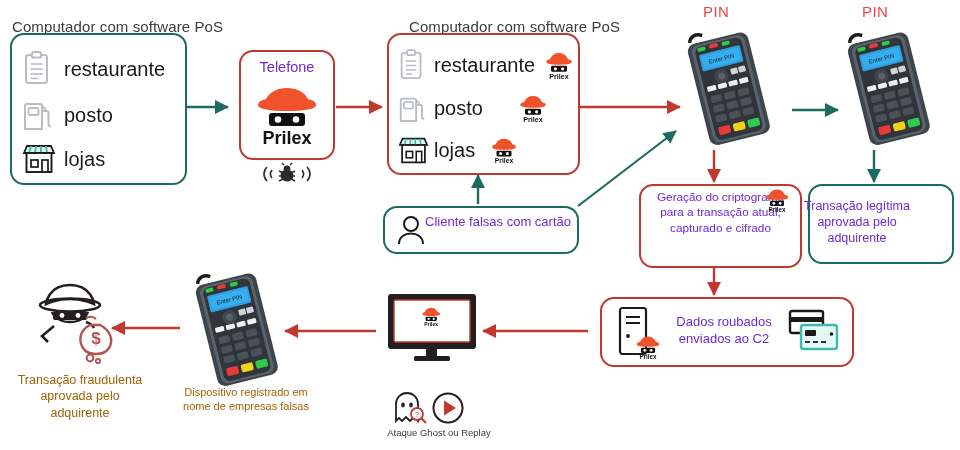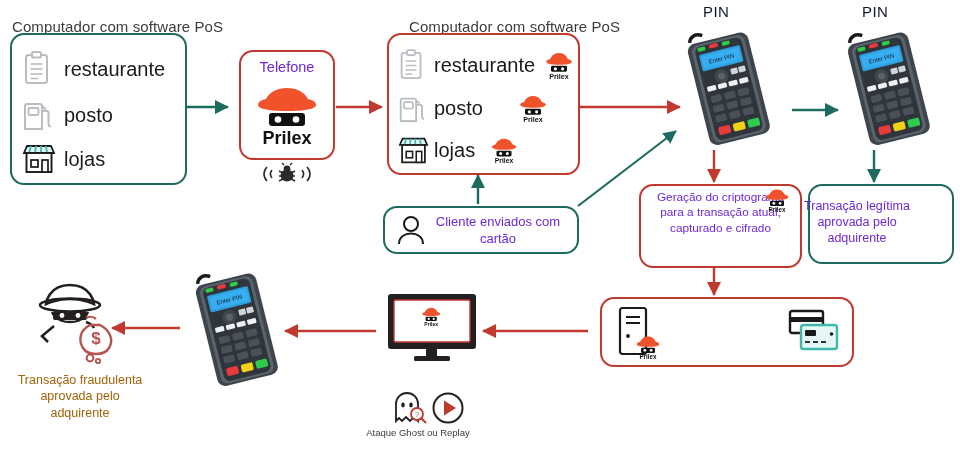--- a/index.html
+++ b/index.html
@@ -33,21 +33,21 @@
   .caption {
     position: absolute;
     font-size: 15px;
     color: #3b3b3b;
     letter-spacing: .1px;
     white-space: nowrap;
   }
   .pin-label {
     position: absolute;
     font-size: 15px;
-    color: #0f172a;
+    color: #ef4444;
     letter-spacing: .4px;
   }
   .row-label {
     font-size: 20px;
     color: #1a1a1a;
     white-space: nowrap;
   }
   .boxtext {
     position: absolute;
     text-align: center;
@@ -356,21 +356,21 @@
     </svg>
   </div>
 
   <div class="box teal" style="left:383px; top:206px; width:196px; height:48px;"></div>
   <div style="position:absolute; left:396px; top:214px;">
     <svg width="30" height="32" viewBox="0 0 30 32">
       <circle cx="15" cy="10" r="7" fill="none" stroke="#1a1a1a" stroke-width="2"></circle>
       <path d="M3,30 C3,22.5 9,19.5 15,19.5 C21,19.5 27,22.5 27,30" fill="none" stroke="#1a1a1a" stroke-width="2"></path>
     </svg>
   </div>
-  <div class="boxtext" style="left:424px; top:214px; width:148px; font-size:13px;">Cliente enviados com cartão</div>
+  <div class="boxtext" style="left:424px; top:214px; width:148px; font-size:13px;">Cliente falsas com cartão</div>
 
   <div class="box red" style="left:639px; top:184px; width:163px; height:84px;"></div>
   <div class="boxtext" style="left:645px; top:190px; width:151px; font-size:11.8px; line-height:1.3;">Geração do criptograma para a transação atual, capturado e cifrado</div>
   <div style="position:absolute; left:763px; top:186px;">
     <svg width="28" height="28" viewBox="0 0 40 40">
       <path d="M8,15 C8,15 10,5 20,5 C30,5 32,15 32,15 C32,15 27,12.5 20,12.5 C13,12.5 8,15 8,15 Z" fill="#f0532b"></path>
       <path d="M4,16 C4,13 10,11.5 20,11.5 C30,11.5 36,13 36,16 C36,18.6 29,19.8 20,19.8 C11,19.8 4,18.6 4,16 Z" fill="#f0532b"></path>
       <rect x="10" y="21" width="20" height="7.5" rx="1.8" fill="#111"></rect>
       <circle cx="15.5" cy="24.8" r="2" fill="#fff"></circle>
       <circle cx="24.5" cy="24.8" r="2" fill="#fff"></circle>
@@ -393,20 +393,21 @@
   <div style="position:absolute; left:634px; top:333px;">
     <svg width="28" height="28" viewBox="0 0 40 40">
       <path d="M8,15 C8,15 10,5 20,5 C30,5 32,15 32,15 C32,15 27,12.5 20,12.5 C13,12.5 8,15 8,15 Z" fill="#f0532b"></path>
       <path d="M4,16 C4,13 10,11.5 20,11.5 C30,11.5 36,13 36,16 C36,18.6 29,19.8 20,19.8 C11,19.8 4,18.6 4,16 Z" fill="#f0532b"></path>
       <rect x="10" y="21" width="20" height="7.5" rx="1.8" fill="#111"></rect>
       <circle cx="15.5" cy="24.8" r="2" fill="#fff"></circle>
       <circle cx="24.5" cy="24.8" r="2" fill="#fff"></circle>
       <text x="20" y="37.5" font-family="'Liberation Sans',sans-serif" font-size="9" font-weight="bold" fill="#111" text-anchor="middle">Prilex</text>
     </svg>
   </div>
+  <div class="boxtext" style="left:663px; top:314px; width:122px; font-size:13px;">Dados roubados enviados ao C2</div>
   <div style="position:absolute; left:786px; top:308px;">
     <svg width="56" height="48" viewBox="0 0 56 48">
       <rect x="4" y="3" width="33" height="22" rx="2" fill="#fff" stroke="#1a1a1a" stroke-width="2.4"></rect>
       <rect x="4" y="9" width="33" height="5" fill="#1a1a1a"></rect>
       <rect x="15" y="17" width="36" height="24" rx="2.6" fill="#e3f7f4" stroke="#3fb9ab" stroke-width="2.4"></rect>
       <rect x="19" y="22" width="11" height="6" rx="1" fill="#1a1a1a"></rect>
       <line x1="19" y1="34" x2="24" y2="34" stroke="#1a1a1a" stroke-width="1.8"></line>
       <line x1="27" y1="34" x2="32" y2="34" stroke="#1a1a1a" stroke-width="1.8"></line>
       <line x1="35" y1="34" x2="40" y2="34" stroke="#1a1a1a" stroke-width="1.8"></line>
       <circle cx="45.5" cy="26" r="1.8" fill="#1a1a1a"></circle>
@@ -438,21 +439,21 @@
       <text x="25" y="26" font-family="'Liberation Sans',sans-serif" font-size="7" fill="#c0392f" text-anchor="middle">?</text>
       <line x1="29.5" y1="27.5" x2="34" y2="32" stroke="#c0392f" stroke-width="2"></line>
     </svg>
   </div>
   <div style="position:absolute; left:431px; top:391px;">
     <svg width="34" height="34" viewBox="0 0 34 34">
       <circle cx="17" cy="17" r="14.5" fill="#fff" stroke="#231f20" stroke-width="2"></circle>
       <path d="M13,9.5 L25,17 L13,24.5 Z" fill="#c0392f"></path>
     </svg>
   </div>
-  <div class="undertext tiny" style="left:357px; top:427px; width:122px;">Ataque Ghost ou Replay</div>
+  <div class="undertext tiny" style="left:378px; top:427px; width:122px;">Ataque Ghost ou Replay</div>
 
   <div style="position:absolute; left:180px; top:265px; width:120px; height:130px;">
     <svg width="120" height="130" viewBox="0 0 120 130">
       <g transform="rotate(-14 60 65)">
         <path d="M44,6 C38,2 32,4 30,10" fill="none" stroke="#1a1a1a" stroke-width="3.4"></path>
         <rect x="26" y="12" width="62" height="104" rx="8" fill="#3e454c"></rect>
         <rect x="30" y="14" width="54" height="100" rx="7" fill="#5b646c"></rect>
         <rect x="33" y="16" width="48" height="96" rx="6" fill="#2f353b"></rect>
         <rect x="36" y="17" width="8" height="4" rx="1.6" fill="#2ecc4a"></rect>
         <rect x="48" y="16.5" width="9" height="4" rx="1.6" fill="#e8393b"></rect>
@@ -478,20 +479,21 @@
           <rect x="37" y="87" width="11" height="7" rx="1.6"></rect>
           <rect x="51" y="87" width="11" height="7" rx="1.6"></rect>
           <rect x="65" y="87" width="11" height="7" rx="1.6"></rect>
         </g>
         <rect x="37" y="99" width="12" height="8" rx="1.8" fill="#e8393b"></rect>
         <rect x="52" y="99" width="12" height="8" rx="1.8" fill="#f2d117"></rect>
         <rect x="67" y="99" width="12" height="8" rx="1.8" fill="#2ecc4a"></rect>
       </g>
     </svg>
   </div>
+  <div class="undertext sm" style="left:182px; top:385px; width:128px;">Dispositivo registrado em nome de empresas falsas</div>
 
   <div style="position:absolute; left:28px; top:278px; width:100px; height:90px;">
     <svg width="100" height="90" viewBox="0 0 100 90">
       <path d="M18,26 C18,26 20,7 42,7 C64,7 66,26 66,26 C66,26 56,21 42,21 C28,21 18,26 18,26 Z" fill="none" stroke="#231f20" stroke-width="2.6"></path>
       <ellipse cx="42" cy="27" rx="30" ry="6.5" fill="none" stroke="#231f20" stroke-width="2.6"></ellipse>
       <path d="M24,34 C24,34 27,44 42,44 C57,44 60,34 60,34" fill="none" stroke="#231f20" stroke-width="2.4"></path>
       <rect x="25" y="33" width="34" height="9" rx="2.6" fill="#231f20"></rect>
       <circle cx="34" cy="37.5" r="2.4" fill="#fff"></circle>
       <circle cx="50" cy="37.5" r="2.4" fill="#fff"></circle>
       <path d="M26,48 L14,58 L20,64" fill="none" stroke="#231f20" stroke-width="2.6"></path>

